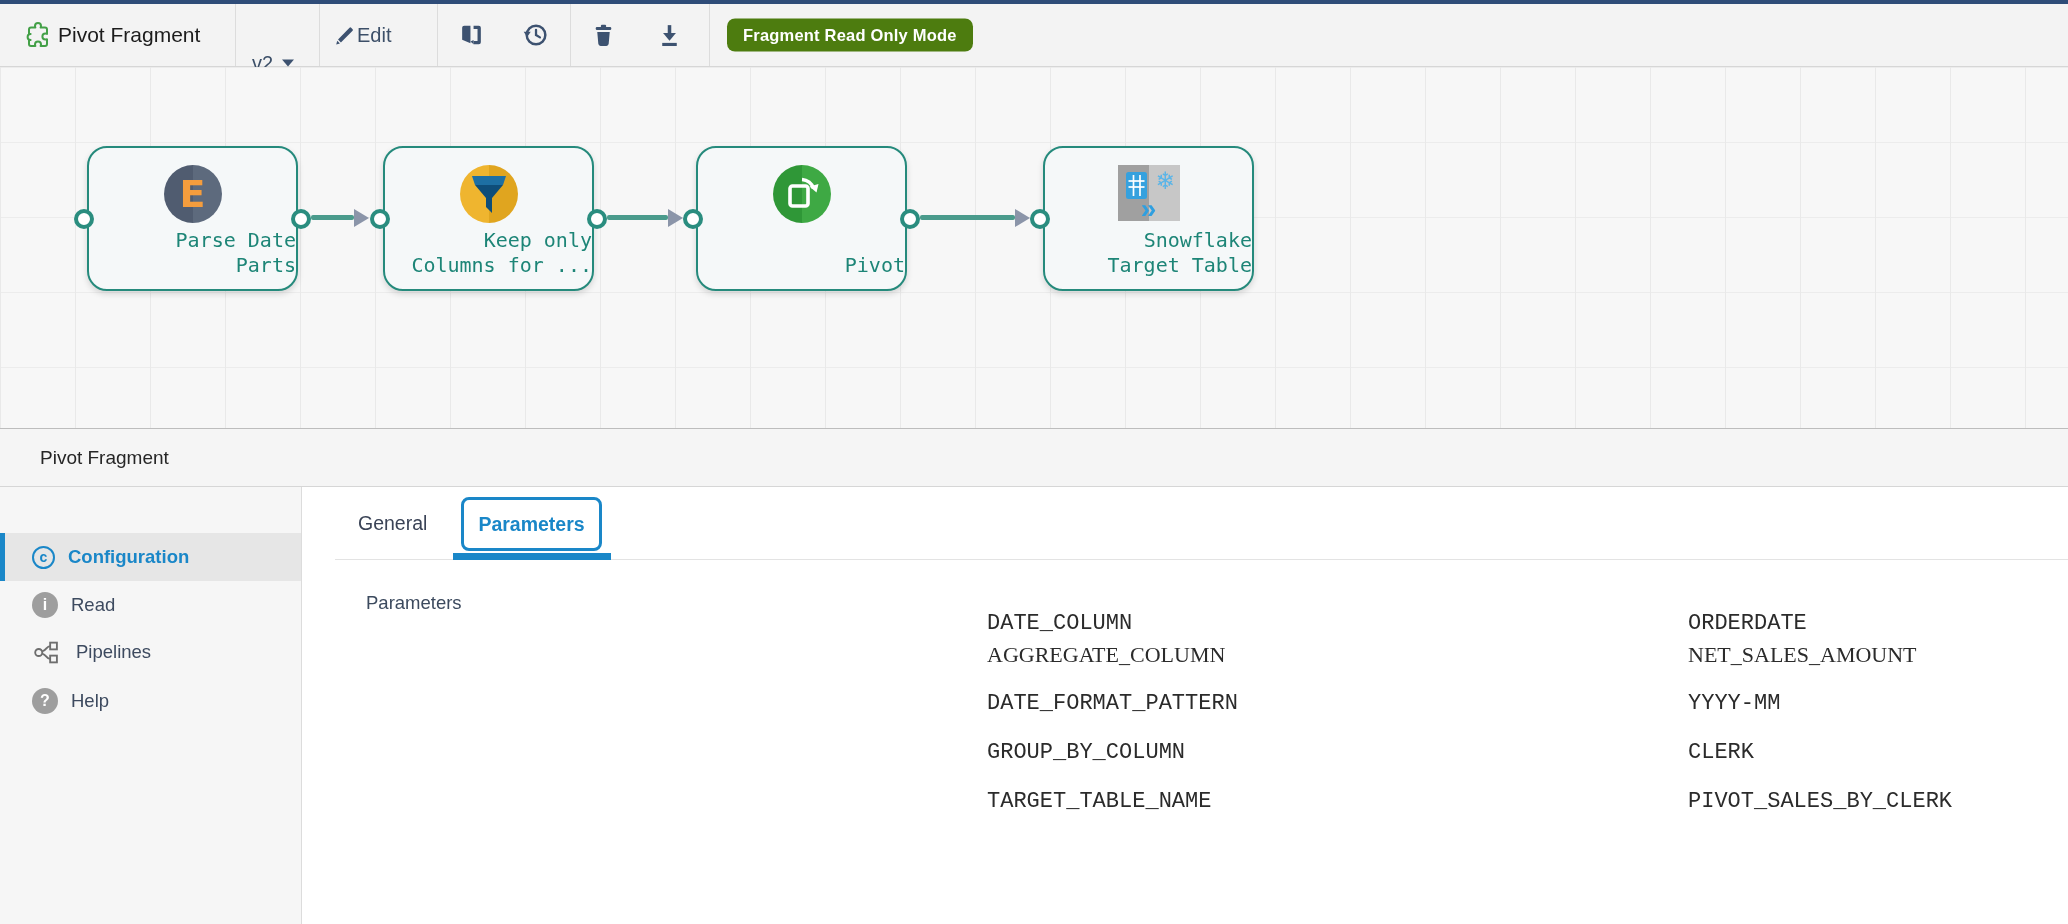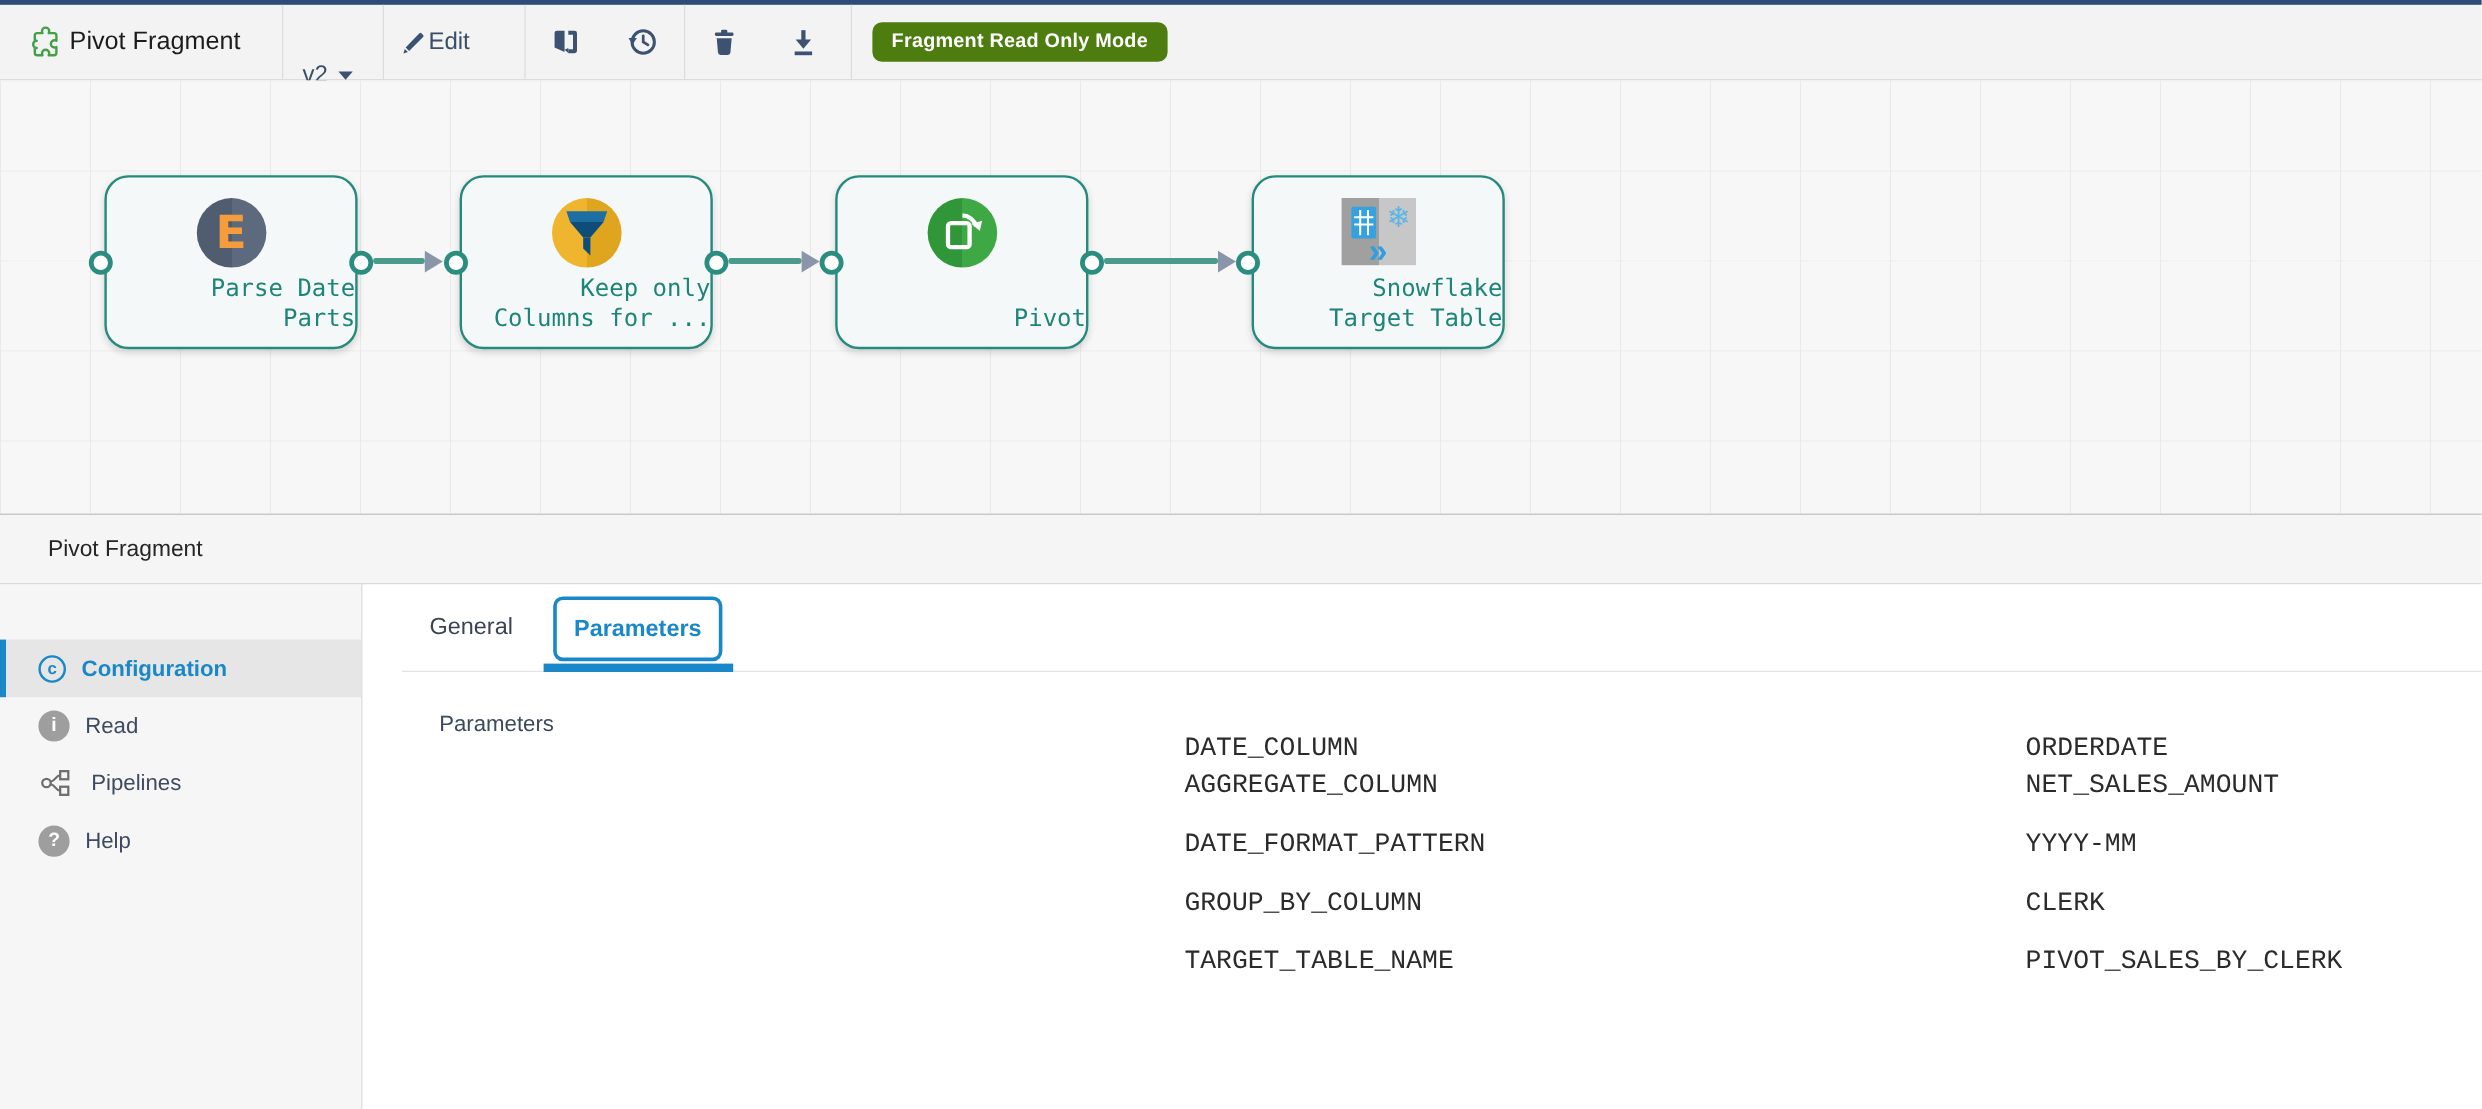--- a/index.html
+++ b/index.html
@@ -69,21 +69,21 @@
   .tab-general { position:absolute; left:23px; top:50%; transform:translateY(-50%); font-size:19.5px; color:#3a4356; cursor:pointer; }
   .tab-params  { position:absolute; left:126px; top:10px; width:141px; height:54px; border:3.5px solid #1a87c8;
                  border-radius:8px; display:flex; align-items:center; justify-content:center;
                  font-size:19.5px; font-weight:bold; color:#1a87c8; cursor:pointer; }
   .tab-underline { position:absolute; left:118px; top:66px; width:158px; height:7px; background:#1a87c8; }
 
   .params-label { position:absolute; left:63px; top:105px; font-size:18.5px; color:#3c4a5e; }
   .p-name, .p-value { position:absolute; font-family:"Liberation Mono", monospace; font-size:22px; color:#2b2b2b; line-height:26px; }
   .p-name  { left:684px; }
   .p-value { left:1385px; }
-  .r0 { top:124px; } .r1 { top:155px; } .r2 { top:204px; } .r3 { top:253px; } .r4 { top:302px; }
+  .r0 { top:124px; } .r1 { top:155px;font-family:Liberation Serif, serif; } .r2 { top:204px; } .r3 { top:253px; } .r4 { top:302px; }
 
   svg { display:block; }
 </style>
 </head>
 <body>
 
 <div class="topbar">
   <div class="tb-item" style="left:24px">
     <svg width="28" height="28" viewBox="0 0 28 28" fill="none" stroke="#43a047" stroke-width="2" stroke-linejoin="round">
       <path d="M11 5 a3 3 0 0 1 6 0 c0 .6-.1 1.1-.4 1.6 H21 a2 2 0 0 1 2 2 v4.4 c-.5-.3-1-.4-1.6-.4 a3 3 0 0 0 0 6 c.6 0 1.1-.1 1.6-.4 V23 a2 2 0 0 1-2 2 h-4.4 c.3-.5.4-1 .4-1.6 a3 3 0 0 0-6 0 c0 .6.1 1.1.4 1.6 H7 a2 2 0 0 1-2-2 v-4.4 c.5.3 1 .4 1.6.4 a3 3 0 0 1 0-6 c-.6 0-1.1.1-1.6.4 V8.6 a2 2 0 0 1 2-2 h4.4 c-.3-.5-.4-1-.4-1.6 Z"></path>

